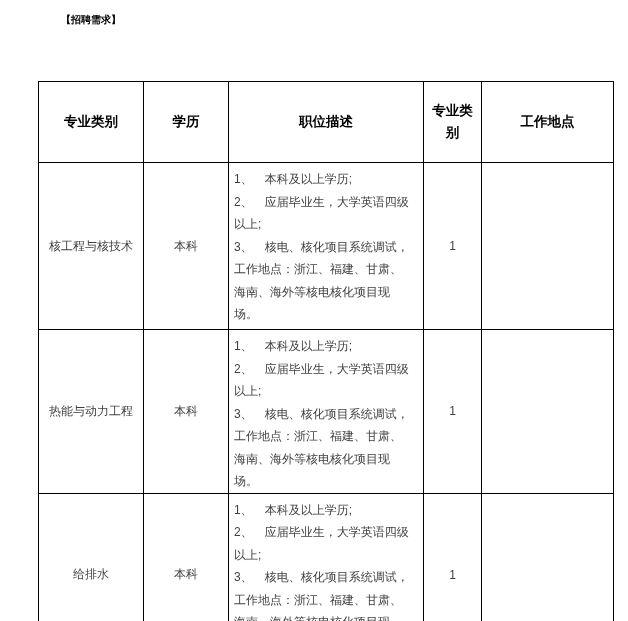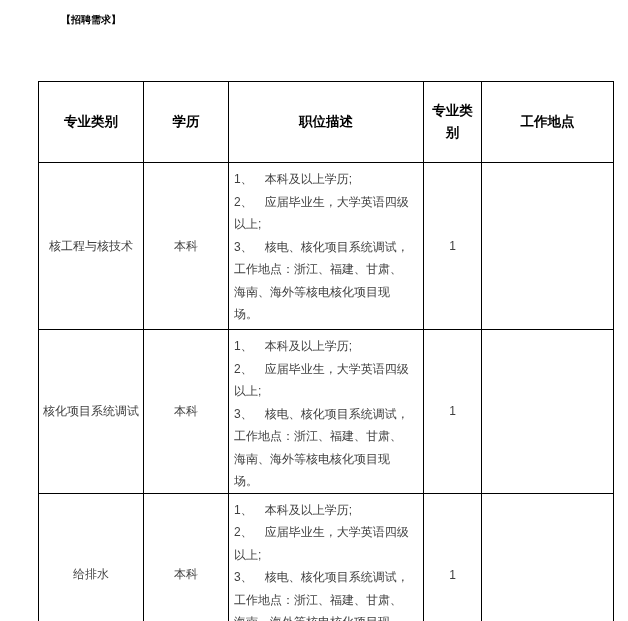--- a/index.html
+++ b/index.html
@@ -108,21 +108,21 @@
 2、　应届毕业生，大学英语四级
 以上;
 3、　核电、核化项目系统调试，
 工作地点：浙江、福建、甘肃、
 海南、海外等核电核化项目现
 场。</td>
     <td class="c-count">1</td>
     <td class="c-email"></td>
   </tr>
         <tr>
-    <td class="c-major">核化项目系统调试</td>
+    <td class="c-major">热能与动力工程</td>
     <td class="c-degree">本科</td>
     <td class="c-desc">1、　本科及以上学历;
 2、　应届毕业生，大学英语四级
 以上;
 3、　核电、核化项目系统调试，
 工作地点：浙江、福建、甘肃、
 海南、海外等核电核化项目现
 场。</td>
     <td class="c-count">1</td>
     <td class="c-email"></td>

